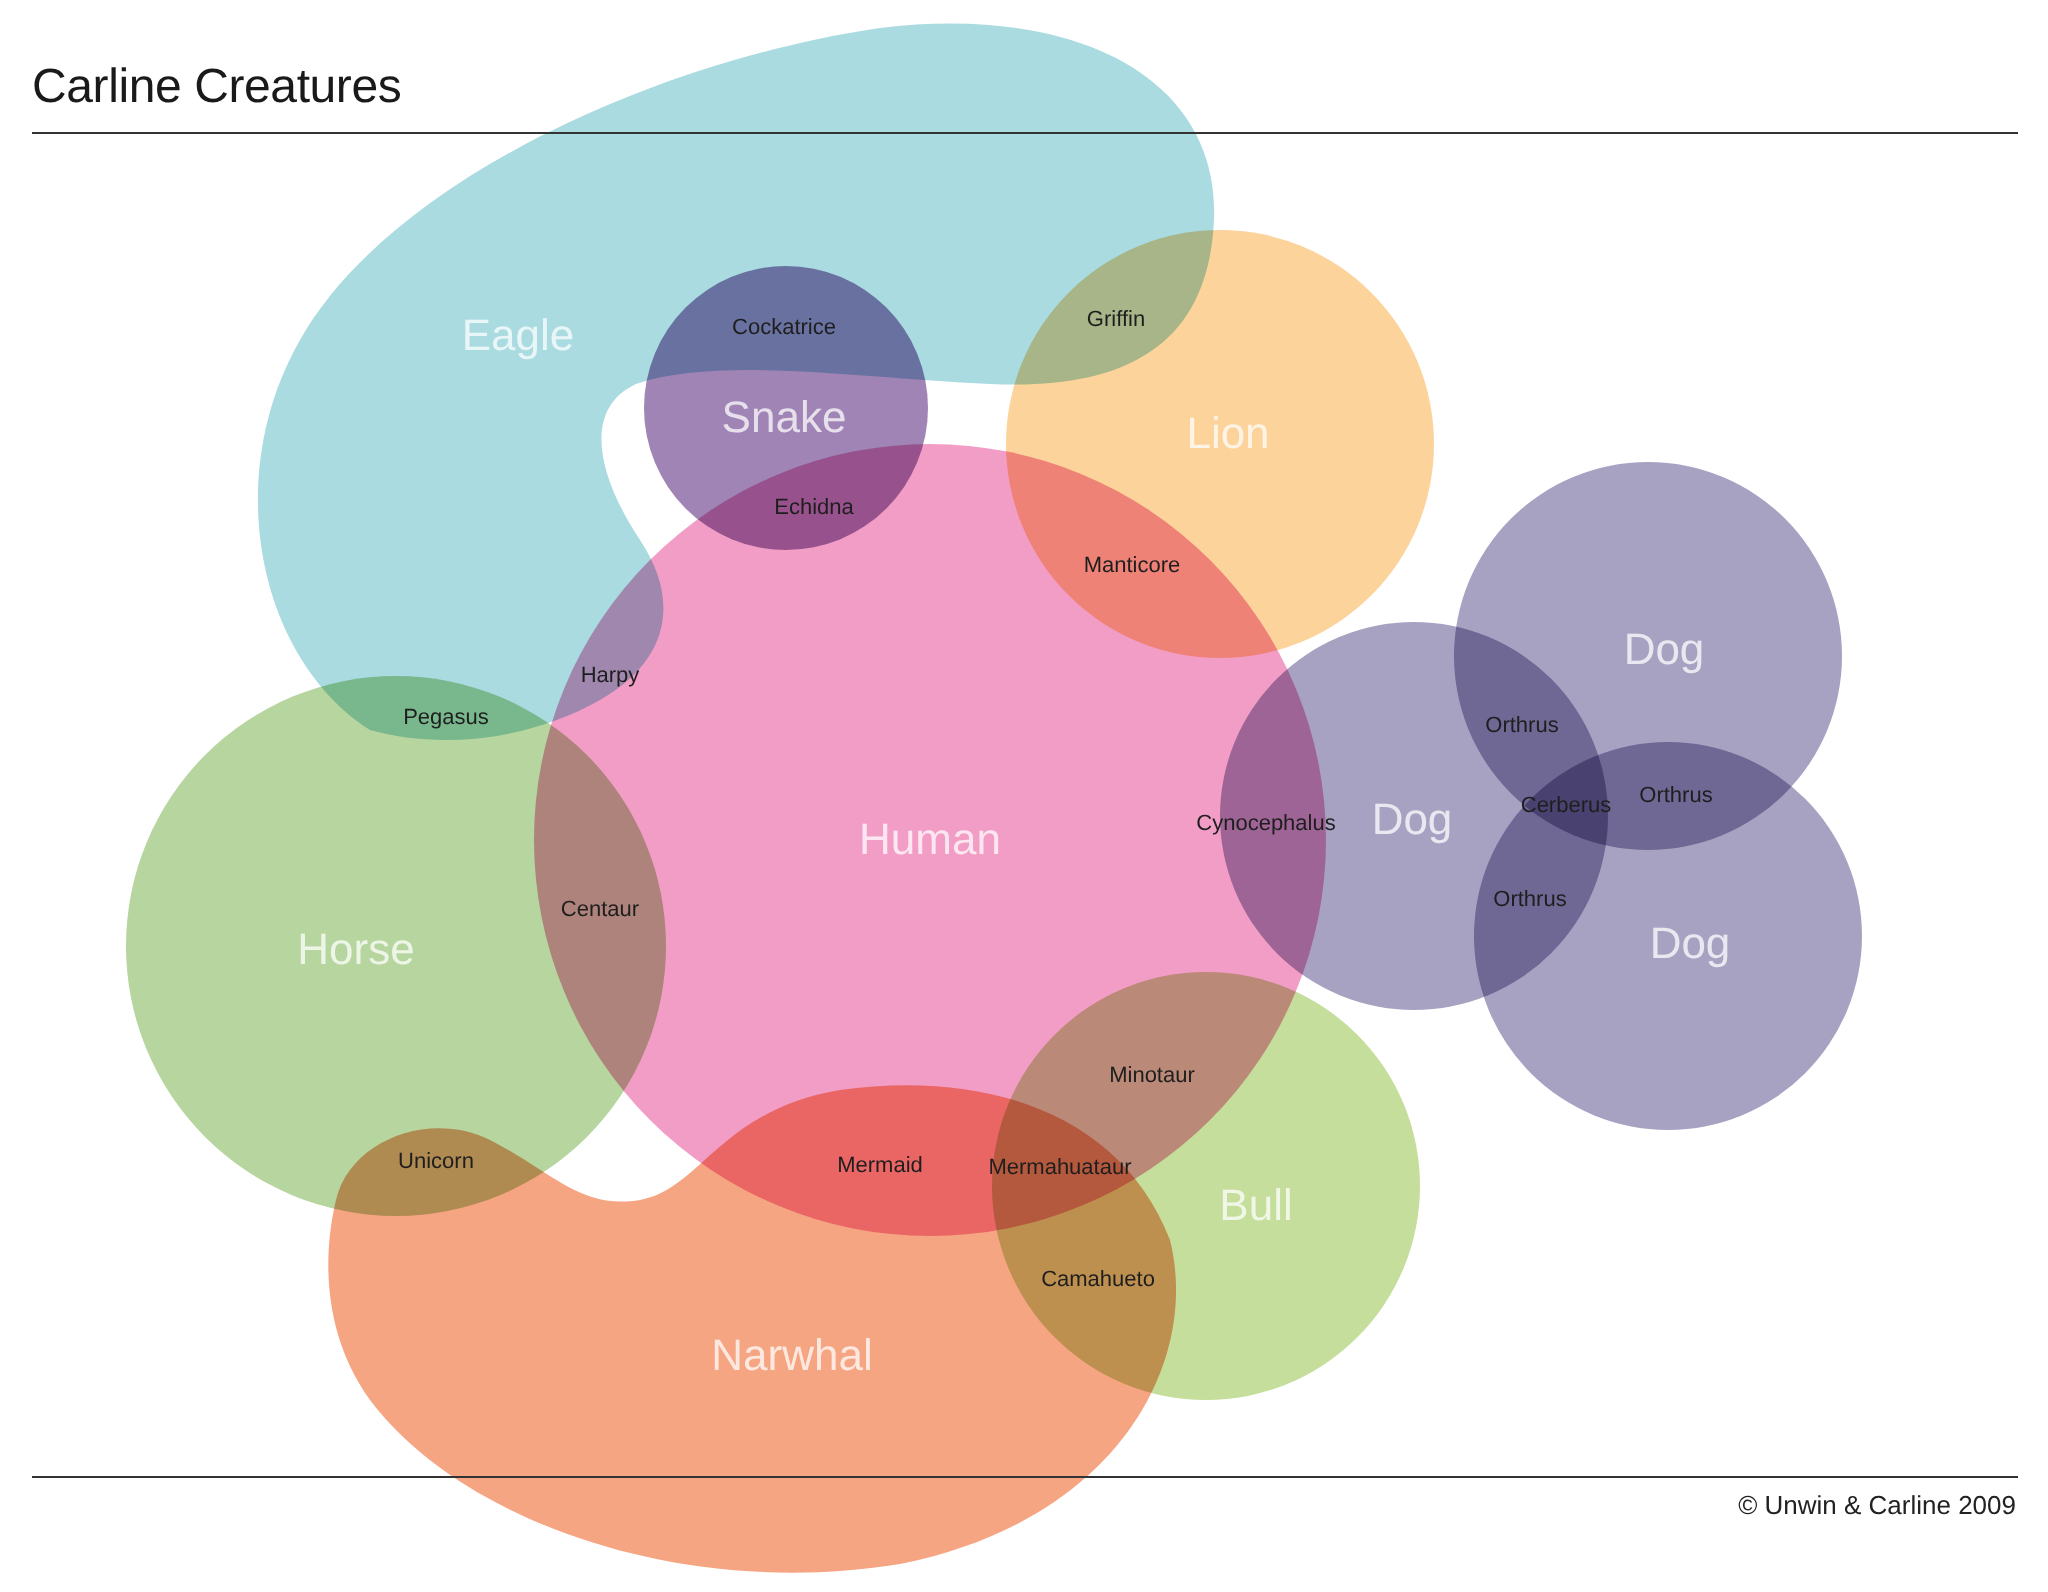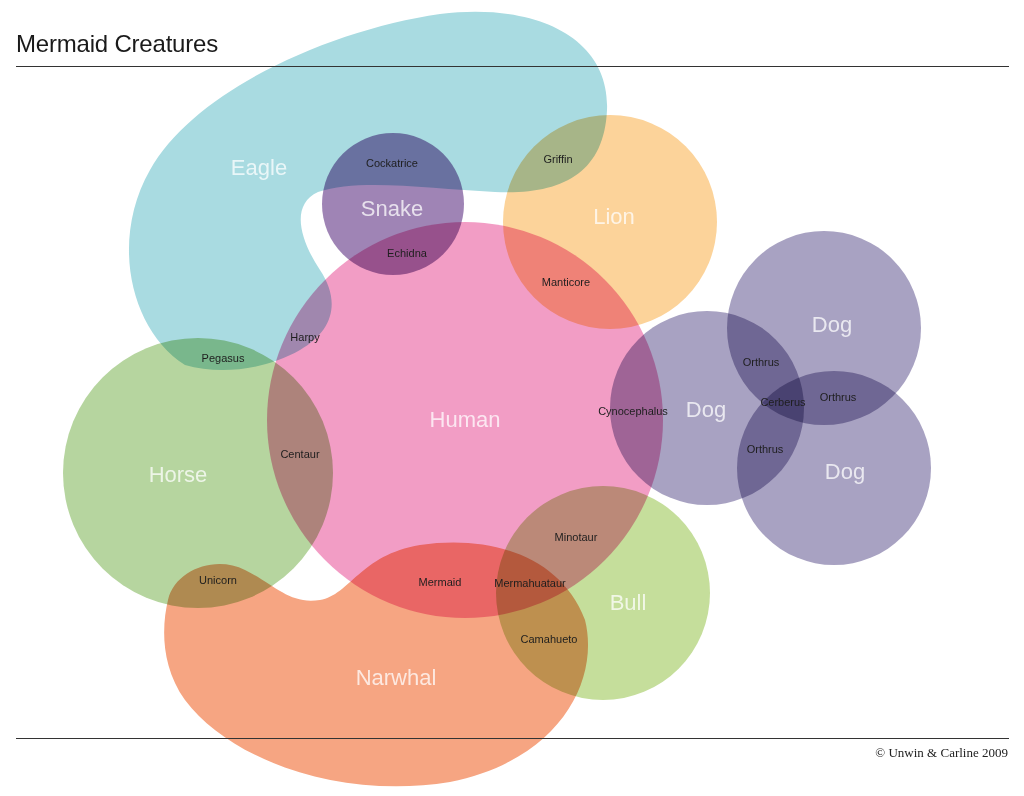--- a/index.html
+++ b/index.html
@@ -1,30 +1,30 @@
 <!DOCTYPE html>
 <html><head>
 <meta charset="utf-8">
 <style>
   html, body { margin: 0; padding: 0; background: #ffffff; }
   body { width: 1024px; height: 796px; position: relative; overflow: hidden; font-family: "Liberation Sans", sans-serif; }
   .title { position: absolute; left: 16px; top: 30px; font-size: 24px; color: #1a1a1a; letter-spacing: -0.2px; }
   .rule { position: absolute; left: 16px; width: 993px; height: 0; border-top: 1.5px solid #333; z-index: 3; }
   .rule.top { top: 66px; }
   .rule.bottom { top: 738px; }
-  .credit { position: absolute; right: 16px; top: 745px; font-size: 13px; color: #222; font-family: Liberation Serif, serif; }
+  .credit { position: absolute; right: 16px; top: 745px; font-size: 13px; color: #222; }
   svg.diagram { position: absolute; left: 0; top: 0; }
   .shape { mix-blend-mode: multiply; }
   .set-label { fill: #ffffff; fill-opacity: 0.75; font-family: "Liberation Sans", sans-serif; font-size: 22px; text-anchor: middle; }
   .creature { fill: #1e1e1e; font-family: "Liberation Sans", sans-serif; font-size: 11px; text-anchor: middle; }
 </style>
 </head>
 <body>
 
-<div class="title">Mermaid Creatures</div>
+<div class="title">Carline Creatures</div>
 <div class="rule top"></div>
 
 <svg class="diagram" width="1024" height="796" viewBox="0 0 1024 796">
   <g>
 
     <path class="shape" fill="#a9dbe1" d="M 185 365
          C 130 330, 110 240, 150 170
          C 195 90, 330 30, 440 14
          C 540 2, 610 40, 607 110
          C 604 175, 560 195, 495 192

